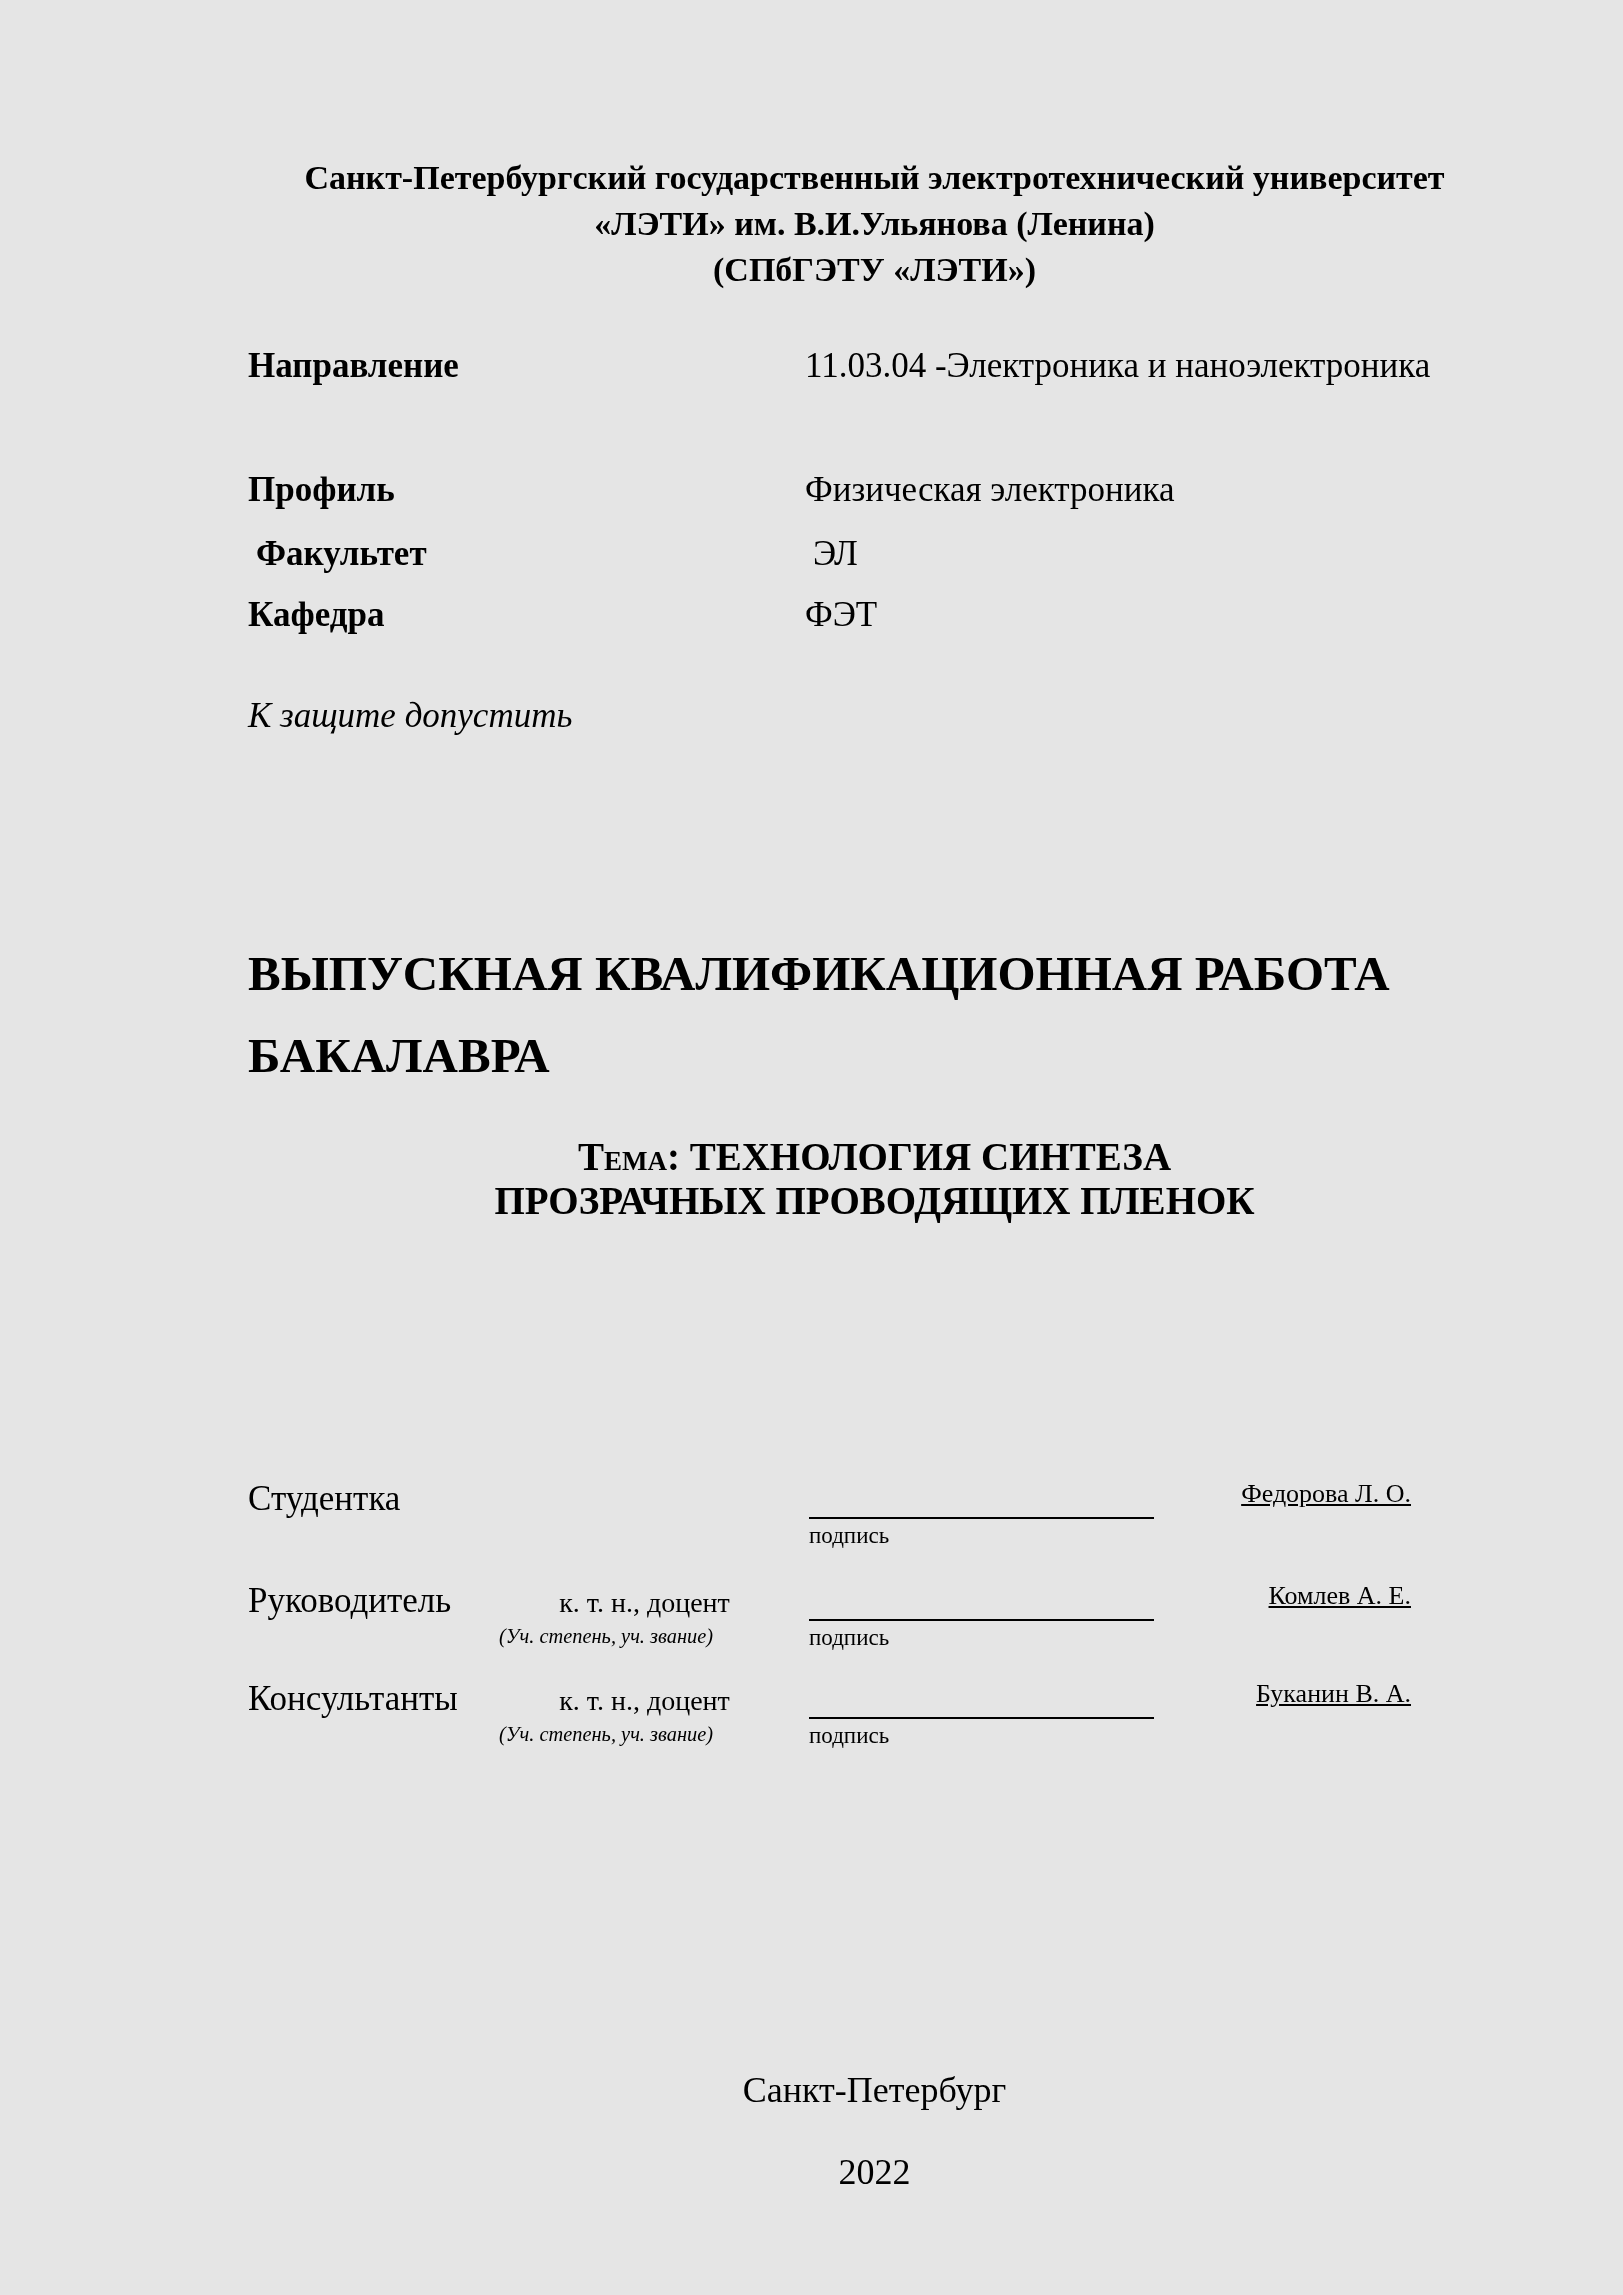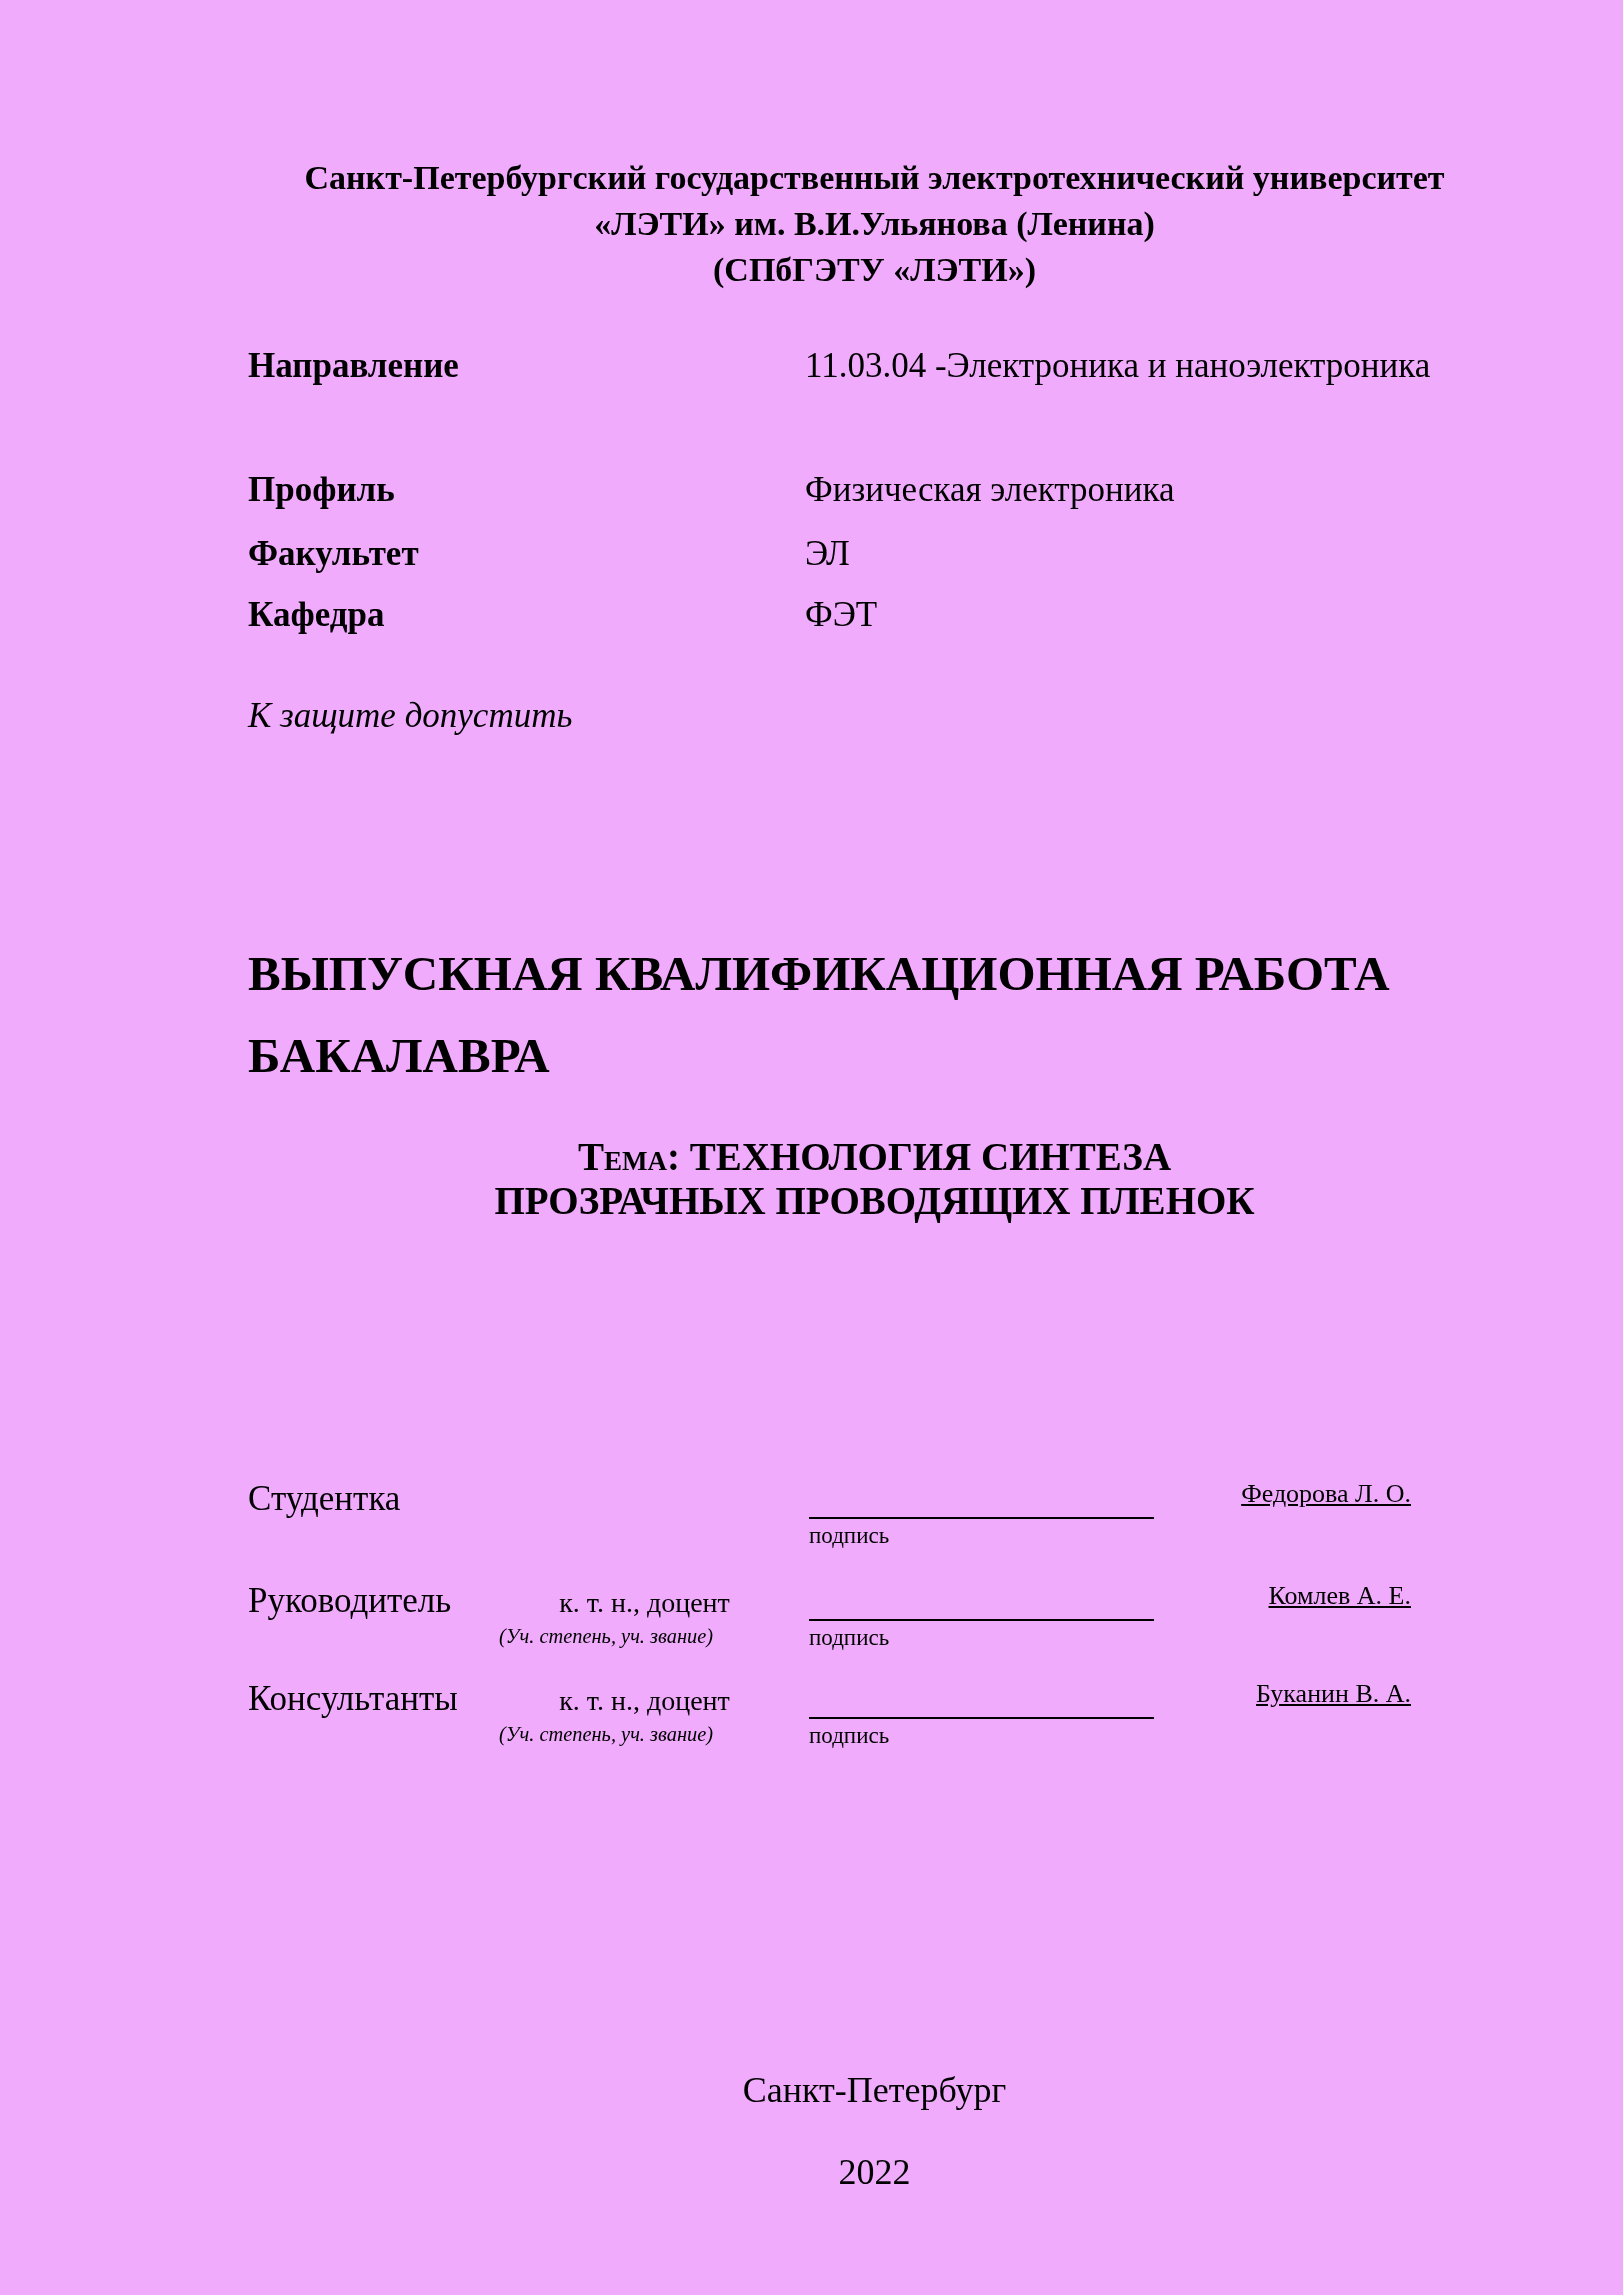--- a/index.html
+++ b/index.html
@@ -1,34 +1,34 @@
 <!DOCTYPE html>
 <html style="font-size:12.6px"><head>
 <meta charset="utf-8">
 <style>
   html,body{margin:0;padding:0;background:#888;}
   .page{
     position:relative;
     width:1623px;height:2295px;
-    background:#f0abfc;
+    background:#e5e5e5;
     color:#000000;
     font-family:"Liberation Serif","DejaVu Serif",serif;
     overflow:hidden;
   }
   .content{position:absolute;left:248px;top:0;width:1253px;height:100%;}
   .header{
     position:absolute;left:0;top:155px;width:1253px;
     text-align:center;font-weight:bold;font-size:34px;line-height:46px;
   }
   .info-row{position:absolute;left:0;width:1253px;font-size:35px;line-height:41px;}
   .info-row .info-label{font-weight:bold;}
   .info-row .info-value{position:absolute;left:557px;top:0;font-weight:normal;}
   .row-direction{top:345px;}
   .row-profile{top:469px;}
-  .row-faculty{top:533px;}
+  .row-faculty{top:533px;margin-left:8px;}
   .row-department{top:594px;}
   .permit{position:absolute;left:0;top:696px;font-size:35px;font-style:italic;}
   .head-row{position:absolute;left:0;top:752px;width:1253px;font-size:35px;}
   .head-name{position:absolute;left:908px;top:0;}
   .main-title{
     position:absolute;left:0;top:933px;width:1253px;
     text-align:left;font-size:49px;font-weight:bold;line-height:82px;
   }
   .theme{
     position:absolute;left:0;top:1135px;width:1253px;

